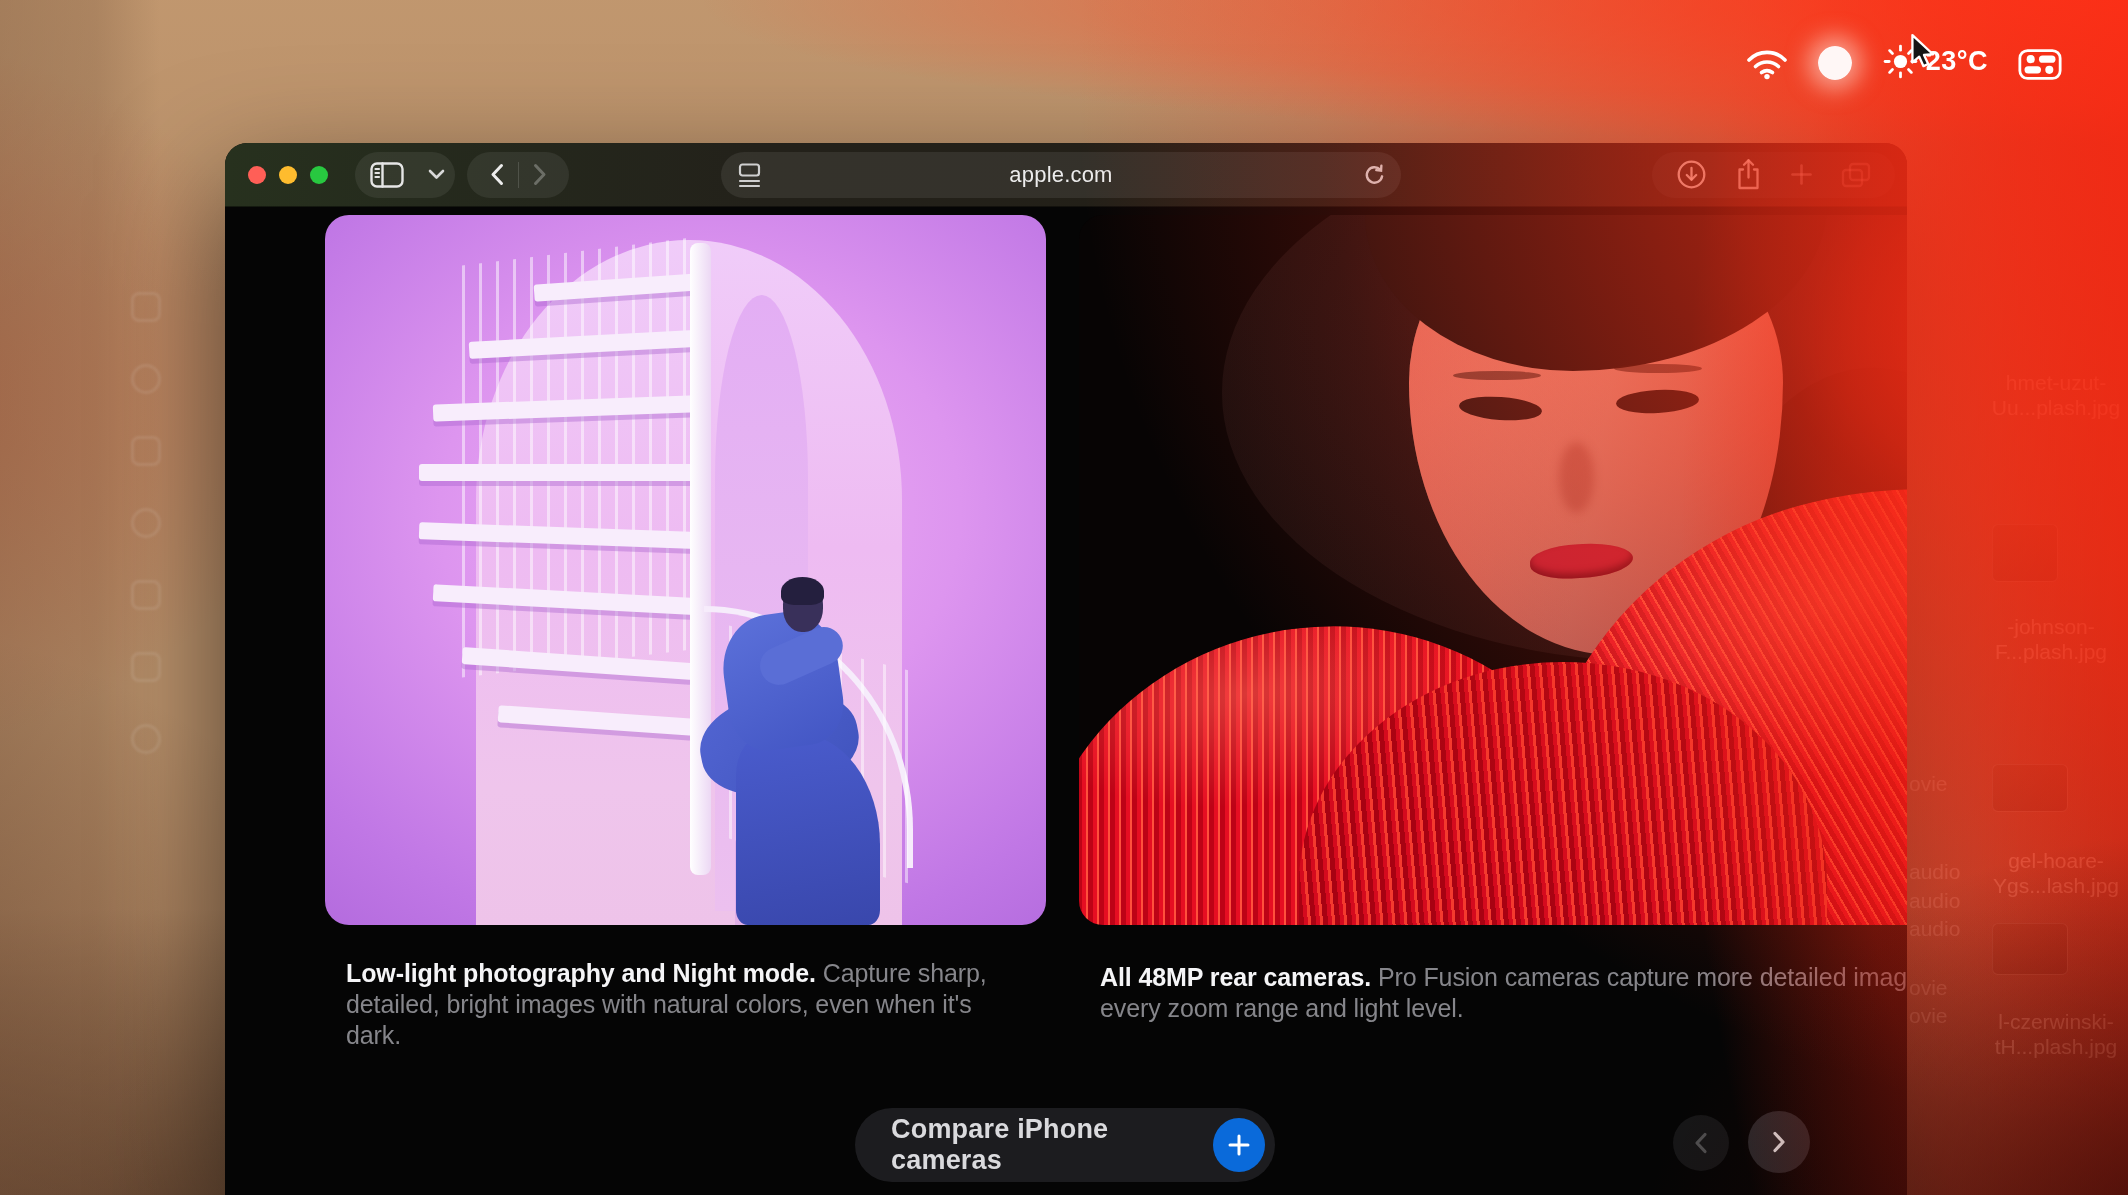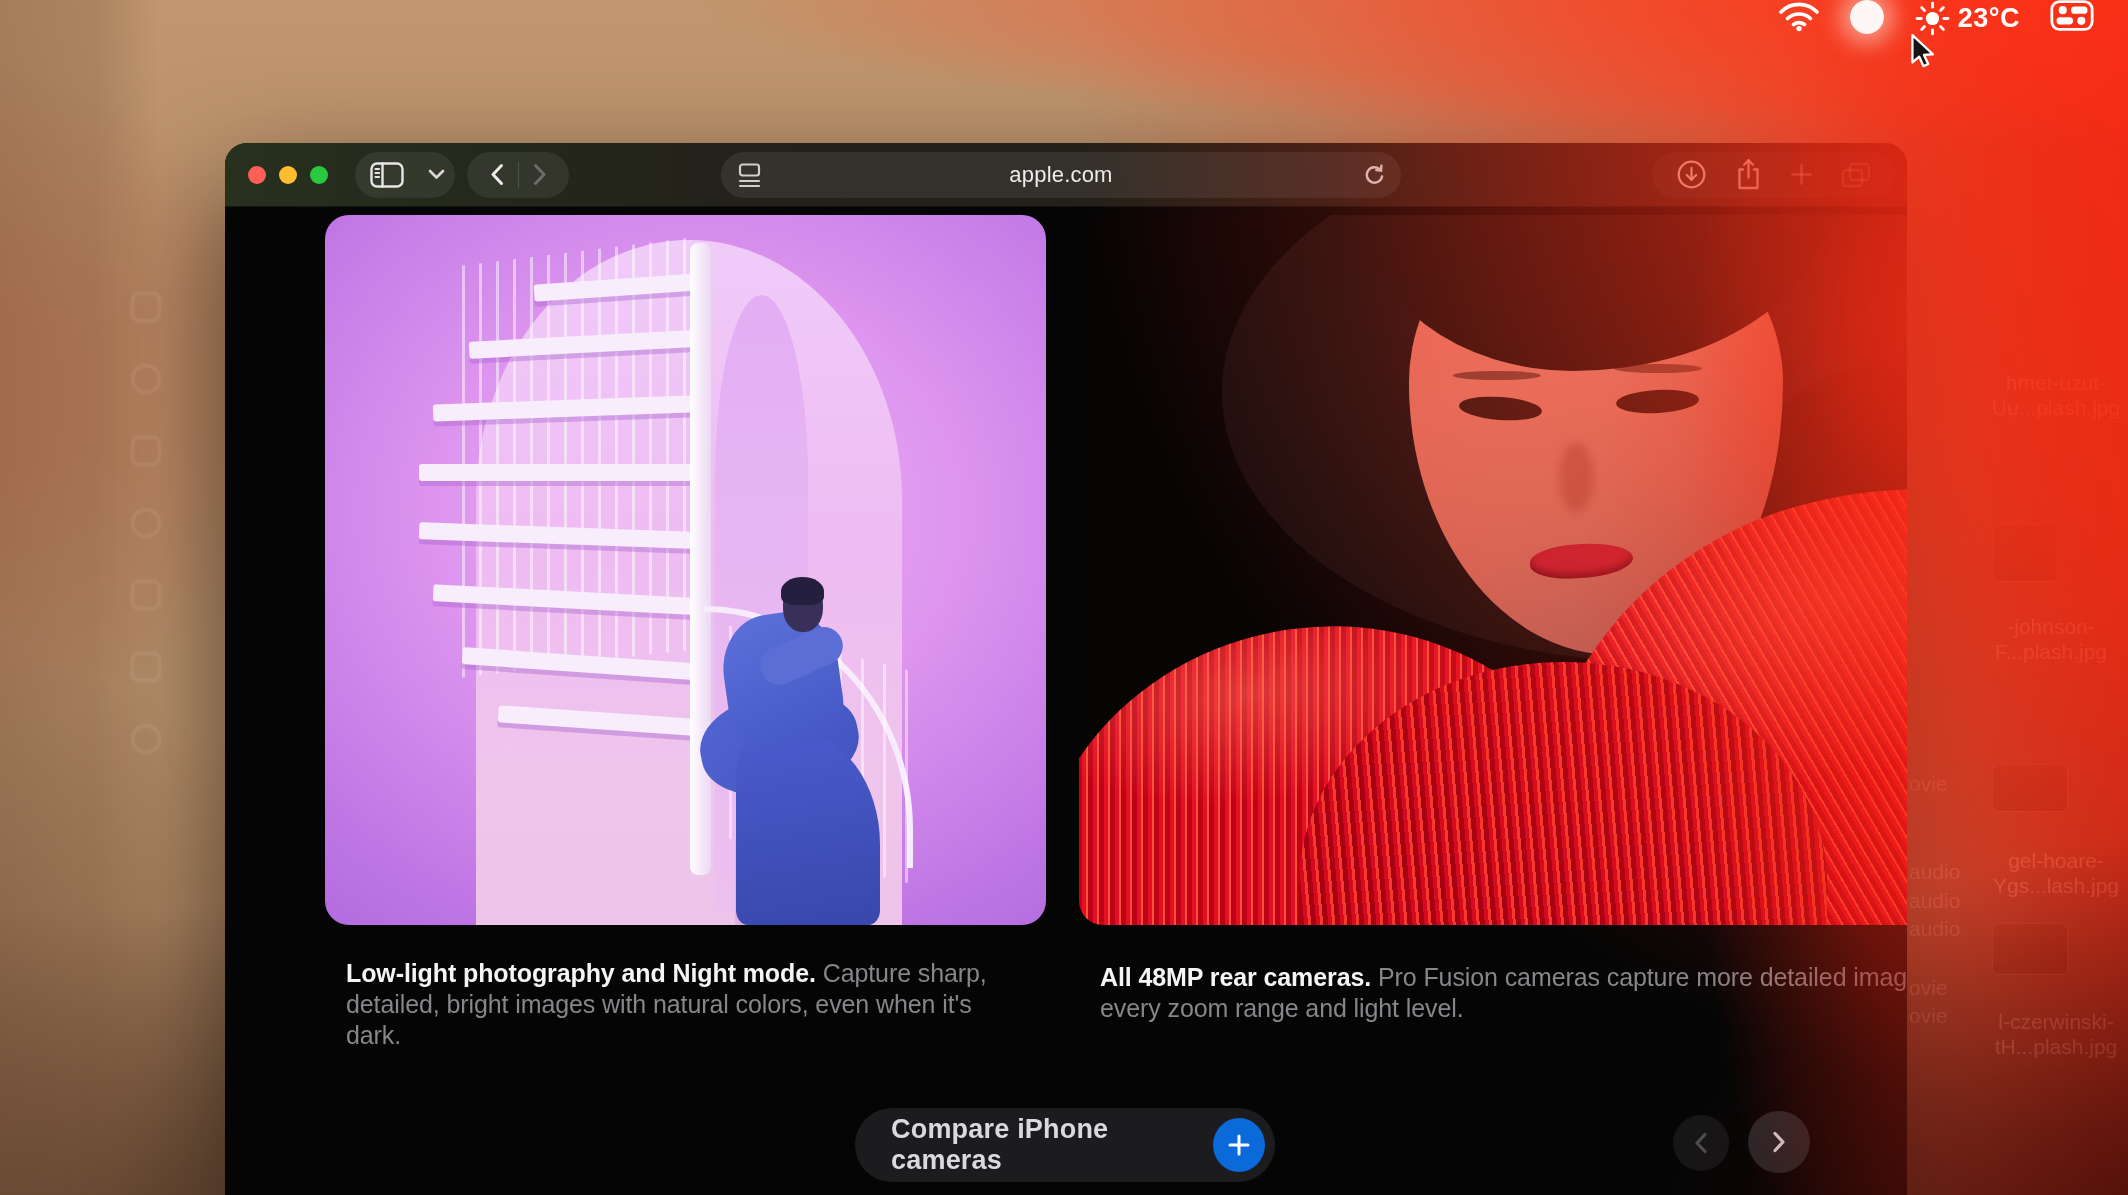--- a/index.html
+++ b/index.html
@@ -18,22 +18,22 @@
   }
   
   .red-overlay{position:absolute;inset:0;z-index:50;pointer-events:none;
     background-image:
       radial-gradient(820px 640px at 104% 107%, rgba(46,6,4,.82), rgba(46,6,4,0) 70%),
       radial-gradient(1700px 1500px at 108% 6%, rgba(255,42,20,.92) 0%, rgba(252,45,20,.58) 34%, rgba(250,45,22,.16) 58%, rgba(250,45,22,0) 72%),
       radial-gradient(1750px 185px at 97% 0%, rgba(255,72,36,.78) 0%, rgba(255,72,36,.34) 55%, rgba(255,72,36,0) 78%),
       radial-gradient(640px 1500px at 103% 48%, rgba(236,36,16,.8) 0%, rgba(236,36,16,.38) 55%, rgba(236,36,16,0) 80%);
   }
   
-  .menubar-right{position:absolute;top:0;right:0;height:80px;z-index:60;
-    display:flex;align-items:flex-start;gap:30px;padding-right:34px;}
+  .menubar-right{position:absolute;top:0;right:16px;height:80px;z-index:60;
+    display:flex;align-items:flex-end;gap:30px;padding-right:50px;}
   .mb-item{display:flex;align-items:center;gap:7px;}
   .spotlight-hit{width:34px;height:34px;border-radius:50%;background:rgba(255,255,255,.96);
     box-shadow:0 0 22px 10px rgba(255,232,220,.55);}
   .mb-temp{color:#fff;font-size:27px;font-weight:700;letter-spacing:.5px;}
   .cursor{position:absolute;left:1908px;top:33px;z-index:70;}
   
   .desktop-files{position:absolute;inset:0;z-index:5;}
   .dfile{position:absolute;width:150px;text-align:center;color:rgba(255,222,192,.5);
     font-size:21px;line-height:25px;}
   .dthumb{position:absolute;border-radius:6px;border:1px solid rgba(255,235,210,.28);

